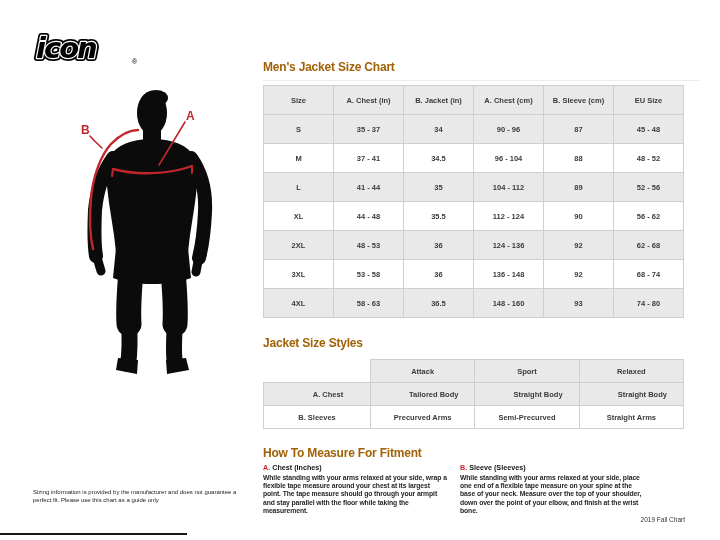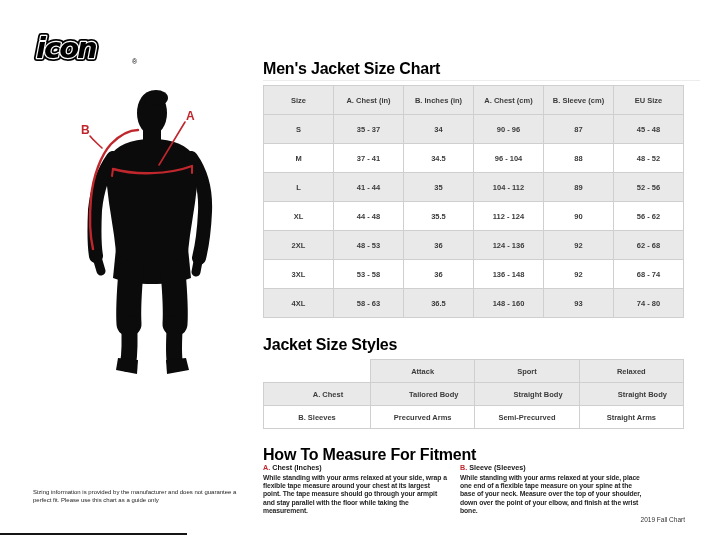--- a/index.html
+++ b/index.html
@@ -9,21 +9,21 @@
 
   
   .logo { position:absolute; left:28px; top:26px; }
   .figure-svg { position:absolute; left:68px; top:86px; }
   .disclaimer { position:absolute; left:33px; top:488px; width:222px;
                 font-size:6px; line-height:8px; color:#222; }
   .corner-line { position:absolute; left:0; top:533px; width:187px; height:2px; background:#151515; }
 
   
   .right { position:absolute; left:263px; top:0; width:437px; height:540px; }
-  .sec-title { position:absolute; left:0; font-size:16px; font-weight:bold; color:#000000; letter-spacing:-0.2px; }
+  .sec-title { position:absolute; left:0; font-size:12px; font-weight:bold; color:#a16207; letter-spacing:-0.2px; }
   .title-main { top:60px; }
   .title-rule { position:absolute; left:0; top:80px; width:437px; height:1px; background:#ececec; }
   .title-styles { top:336px; }
   .title-measure { top:446px; }
 
   table { border-collapse:collapse; table-layout:fixed; position:absolute; left:0;
           font-size:7.5px; font-weight:bold; color:#3b3b3b; }
   th, td { border:1px solid #cfcfcf; text-align:center; vertical-align:middle; padding:0 2px; }
   .size-table { top:85px; width:421px; }
   .size-table th, .size-table td { height:29px; }
@@ -103,21 +103,21 @@
 
   <div class="right">
     <div class="sec-title title-main">Men's Jacket Size Chart</div>
     <div class="title-rule"></div>
 
     <table class="size-table">
         <thead>
           <tr>
             <th>Size</th>
             <th>A. Chest (in)</th>
-            <th>B. Inches (in)</th>
+            <th>B. Jacket (in)</th>
             <th>A. Chest (cm)</th>
             <th>B. Sleeve (cm)</th>
             <th>EU Size</th>
           </tr>
         </thead>
         <tbody>
           <tr>
             <td>S</td>
             <td>35 - 37</td>
             <td>34</td>

